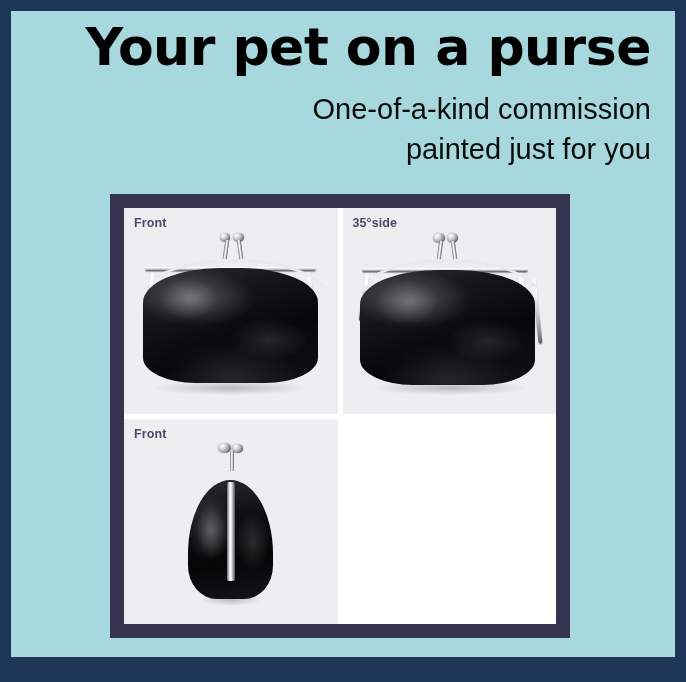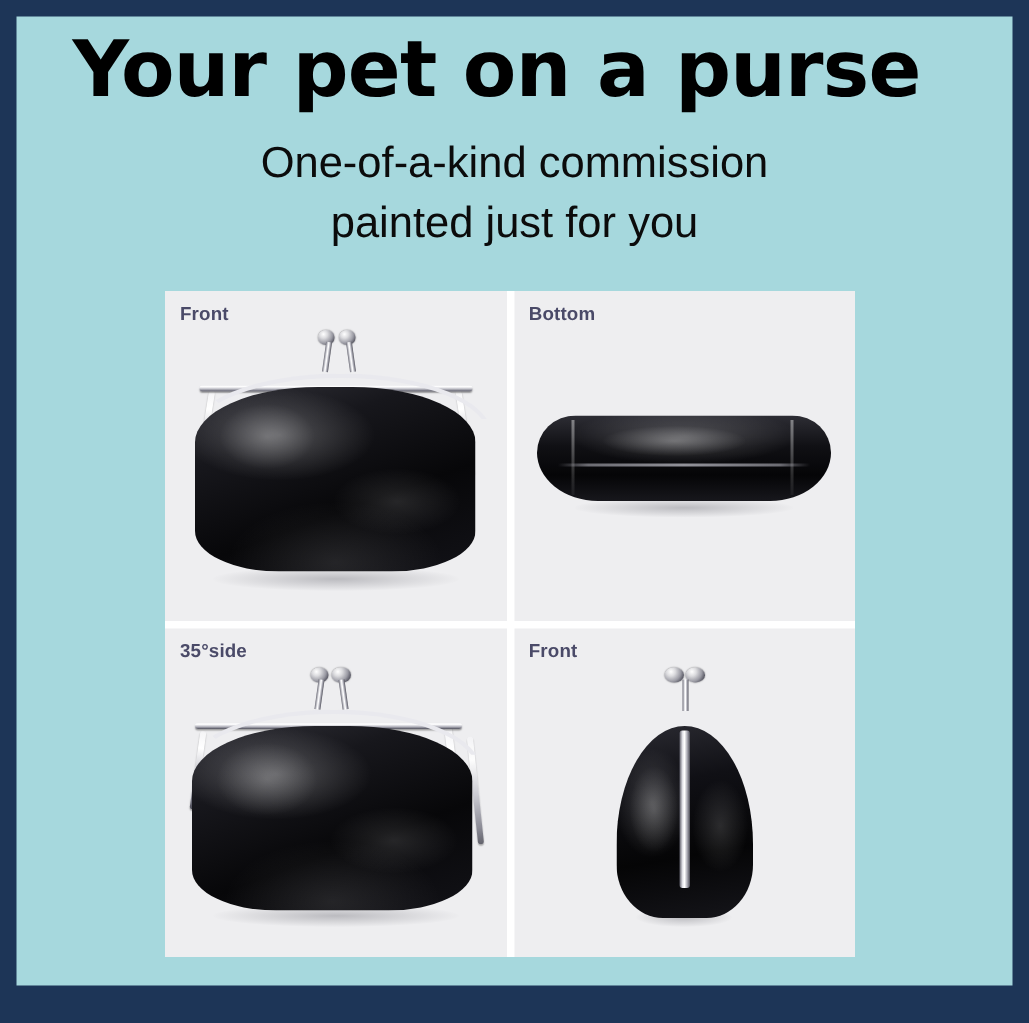--- a/index.html
+++ b/index.html
@@ -31,21 +31,21 @@
     height: 646px;
     background: #a6d8dd;
     box-sizing: border-box;
   }
 
   .headline-block {
     position: absolute;
     left: 0;
     top: 0;
     width: 640px;
-    text-align: center;
+    text-align: right;
   }
 
   .title {
     margin: 0;
     padding-top: 8px;
     font-family: "DejaVu Sans", sans-serif;
     font-weight: 700;
     font-size: 52px;
     line-height: 1.08;
     letter-spacing: -0.5px;
@@ -65,20 +65,21 @@
   .subtitle-line { display: block; margin-left: 24px; }
 
   
   .photo-card {
     position: absolute;
     left: 99px;
     top: 183px;
     width: 460px;
     height: 444px;
     background: #353350;
+    padding: 14px;
     box-sizing: border-box;
   }
 
   .photo-grid {
     width: 100%;
     height: 100%;
     display: grid;
     grid-template-columns: 1fr 1fr;
     grid-template-rows: 1fr 1fr;
     gap: 5px;
@@ -257,31 +258,20 @@
             <div class="frame-bar" style="left:11%;top:30%;width:4px;height:26%;transform:rotate(9deg);border-radius:3px;"></div>
             <div class="frame-bar" style="left:87%;top:30%;width:4px;height:26%;transform:rotate(-9deg);border-radius:3px;"></div>
             <div class="front-top-arc"></div>
             <div class="frame-bar" style="left:10%;top:28.5%;width:80%;height:4px;border-radius:3px;"></div>
 
             <div class="body-black front-body"></div>
             <div class="sheen" style="left:16%;top:34%;width:28%;height:20%;border-radius:50%;background:radial-gradient(ellipse at center, rgba(255,255,255,.22), rgba(255,255,255,0) 70%);"></div>
           </div>
         </div>
 
-        <div class="photo-cell">
-          <span class="cell-label">Bottom</span>
-          <div class="purse-stage">
-            <div class="ground-shadow" style="left:18%;top:63%;width:64%;height:6%;"></div>
-            <div class="body-black bottom-body"></div>
-            <div class="bottom-gusset" style="left:17%;"></div>
-            <div class="bottom-gusset" style="left:81%;"></div>
-            <div class="bottom-seam"></div>
-            <div class="sheen" style="left:26%;top:41%;width:42%;height:9%;border-radius:50%;background:radial-gradient(ellipse at center, rgba(255,255,255,.28), rgba(255,255,255,0) 72%);"></div>
-          </div>
-        </div>
 
         <div class="photo-cell">
           <span class="cell-label">35°side</span>
           <div class="purse-stage">
             <div class="ground-shadow" style="left:14%;top:84%;width:72%;height:7%;"></div>
 
             <div class="clasp-wrap" style="left:42%;top:12%;width:14%;height:16%;">
               <div class="ball" style="left:4%;top:0;width:38%;height:30%;"></div>
               <div class="ball" style="left:50%;top:0;width:38%;height:30%;"></div>
               <div class="stem" style="left:18%;top:24%;width:4px;height:56%;transform:rotate(8deg);"></div>

